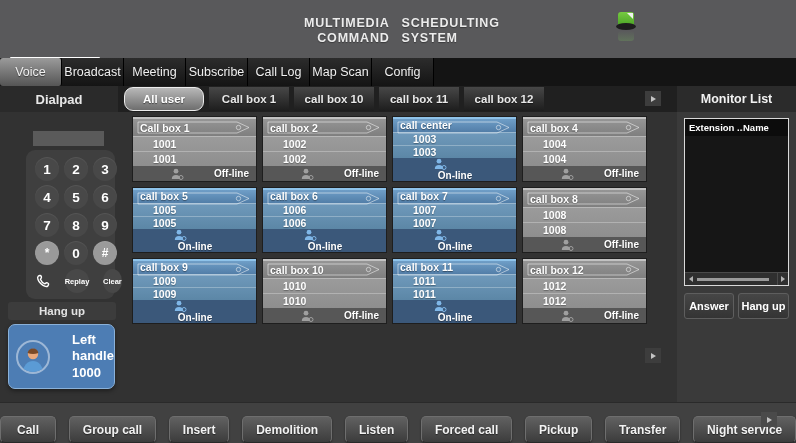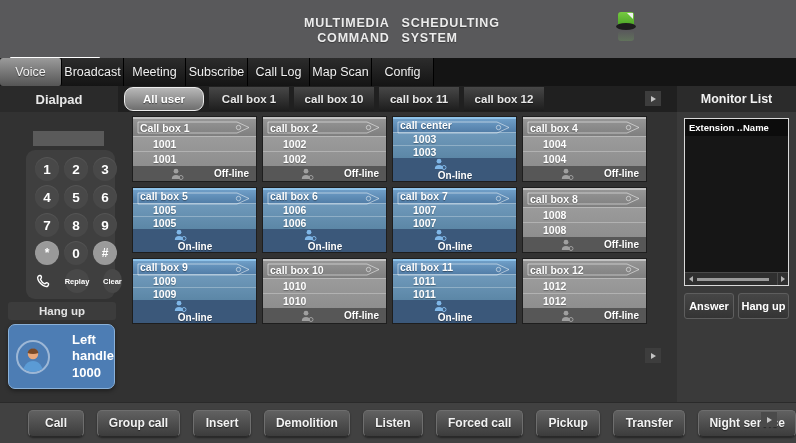--- a/index.html
+++ b/index.html
@@ -127,21 +127,21 @@
   .tri-r { width:0; height:0; border-left:4px solid #b0b0b0; border-top:3px solid transparent;
     border-bottom:3px solid transparent; }
   .sc-thumb { height:3px; background:#9a9a9a; width:72px; margin-left:1px; cursor:pointer; }
   .mon-btn { position:absolute; top:181px; height:26px; display:flex; align-items:center;
     justify-content:center; color:#fff; font-weight:bold; font-size:11px; cursor:pointer;
     background:linear-gradient(#464646,#343434); border:1px solid #5e5e5e; border-radius:3px; }
   #answer-btn { left:7px; width:50px; }
   #hangup-right-btn { left:61px; width:51px; }
   
   .toolbar { position:absolute; left:0; top:402px; width:796px; height:41px; background:#414141;
-    border-top:1px solid #2a2a2a; display:flex; align-items:center; padding-left:28px; gap:13px; }
+    border-top:1px solid #2a2a2a; display:flex; align-items:flex-end; gap:13px; }
   .tb-btn { height:27px; padding:0 13px; min-width:56px; display:flex; align-items:center;
     justify-content:center; color:#f2f2f2; font-weight:bold; font-size:12px; cursor:pointer;
     background:linear-gradient(#616161,#3c3c3c); border:1px solid #6e6e6e;
     border-bottom-color:#292929; border-radius:5px; box-shadow:0 1px 2px rgba(0,0,0,.45);
     text-shadow:0 1px 1px rgba(0,0,0,.5); white-space:nowrap; }
 </style>
 </head>
 <body>
 
 <div id="app">

